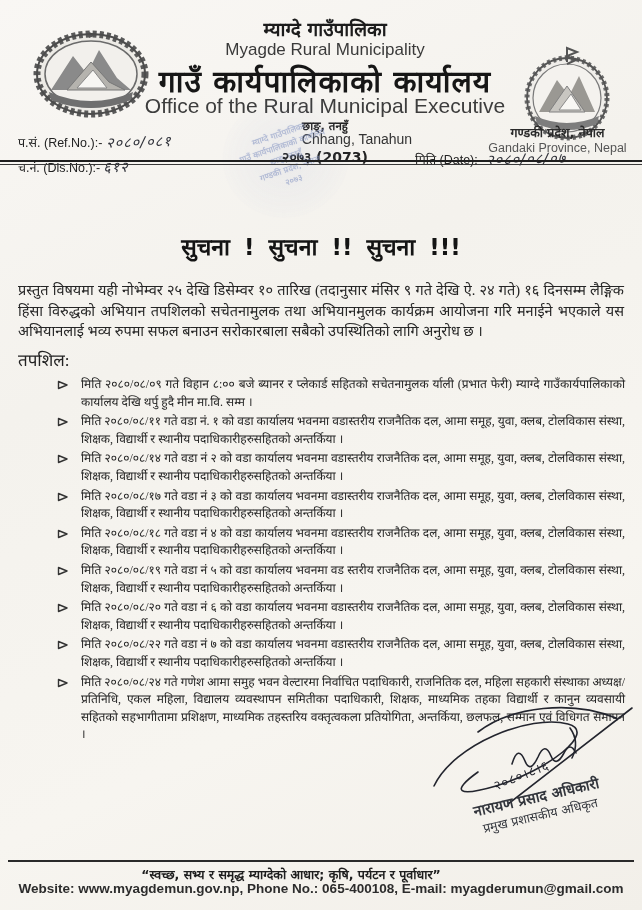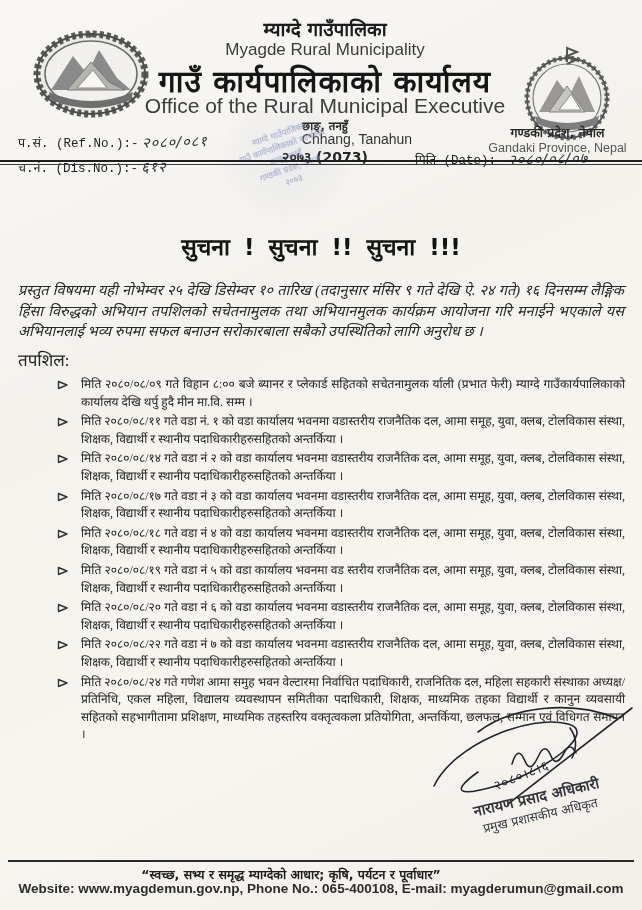--- a/index.html
+++ b/index.html
@@ -24,40 +24,40 @@
   .estd{top:147px;font-family:"DejaVu Sans",sans-serif;font-weight:bold;font-size:14px;color:#222;}
   .logo{position:absolute;}
   .logo-left{left:33px;top:30px;}
   .logo-right{left:519px;top:42px;}
   .province{position:absolute;left:480px;top:124px;width:155px;text-align:center;}
   .province-np{font-family:"DejaVu Sans",sans-serif;font-weight:bold;font-size:12.5px;color:#2a2a2a;}
   .province-en{font-family:"Liberation Sans","DejaVu Sans",sans-serif;font-size:12.5px;color:#555;}
   
   .meta-left{position:absolute;left:18px;top:131px;font-size:13px;}
   .meta-row{margin-bottom:5px;}
-  .meta-label{font-family:Liberation Mono, monospace;font-size:12.5px;color:#222;}
+  .meta-label{font-family:Liberation Sans, sans-serif;font-size:12.5px;color:#222;}
   .hand{font-family:"DejaVu Sans",sans-serif;font-style:italic;color:#30323a;font-size:14.5px;display:inline-block;transform:rotate(-1.5deg);letter-spacing:1px;}
   .meta-date{position:absolute;left:415px;top:148px;font-family:"DejaVu Sans",sans-serif;font-size:12.5px;color:#222;}
   .rule{position:absolute;left:0;top:160px;width:642px;height:2px;border-top:2px solid #1f1f1f;border-bottom:1px solid #3a3a3a;}
   
   .stamp{
     position:absolute;left:222px;top:96px;width:128px;height:122px;
     transform:rotate(-19deg);
     color:#7e8fc0;opacity:.6;
     font-family:"DejaVu Sans",sans-serif;font-size:8.5px;line-height:12px;
     text-align:center;display:flex;flex-direction:column;justify-content:center;
     background:radial-gradient(ellipse at center,rgba(130,148,200,.16) 0%,rgba(130,148,200,.05) 60%,transparent 75%);
     border-radius:50%;
     text-shadow:0 0 1px rgba(126,143,192,.7);
   }
   
   .title{position:absolute;left:0;top:190px;width:642px;text-align:center;
     font-family:"DejaVu Sans",sans-serif;font-weight:bold;font-size:23px;color:#141414;word-spacing:6px;margin-top:40px;}
   .subject{position:absolute;left:0;top:247px;width:642px;text-align:center;font-size:15px;color:#222;}
-  .body-par{position:absolute;left:18px;top:280px;width:606px;font-size:14.5px;line-height:20.5px;text-align:justify;color:#262626;font-style:italic;}
+  .body-par{position:absolute;left:18px;top:280px;width:606px;font-size:14.5px;line-height:20.5px;text-align:justify;color:#262626;}
   .list-head{position:absolute;left:18px;top:348px;font-size:17px;color:#222;}
   .list{position:absolute;left:57px;top:376px;width:568px;margin:0;padding:0;list-style:none;}
   .list li{display:flex;gap:12px;margin-bottom:2px;font-size:12px;line-height:17.6px;text-align:justify;color:#242424;}
   .arrow{flex:0 0 12px;padding-top:3px;}
   
   .sig{position:absolute;left:420px;top:698px;width:220px;height:165px;}
   .sig svg{position:absolute;left:0;top:0;}
   .sig-date{position:absolute;left:72px;top:68px;transform:rotate(-22deg);
     font-family:"DejaVu Sans",sans-serif;font-size:13px;color:#23252e;letter-spacing:1px;}
   .sig-stamp{position:absolute;left:18px;top:88px;width:200px;text-align:center;transform:rotate(-13deg);

